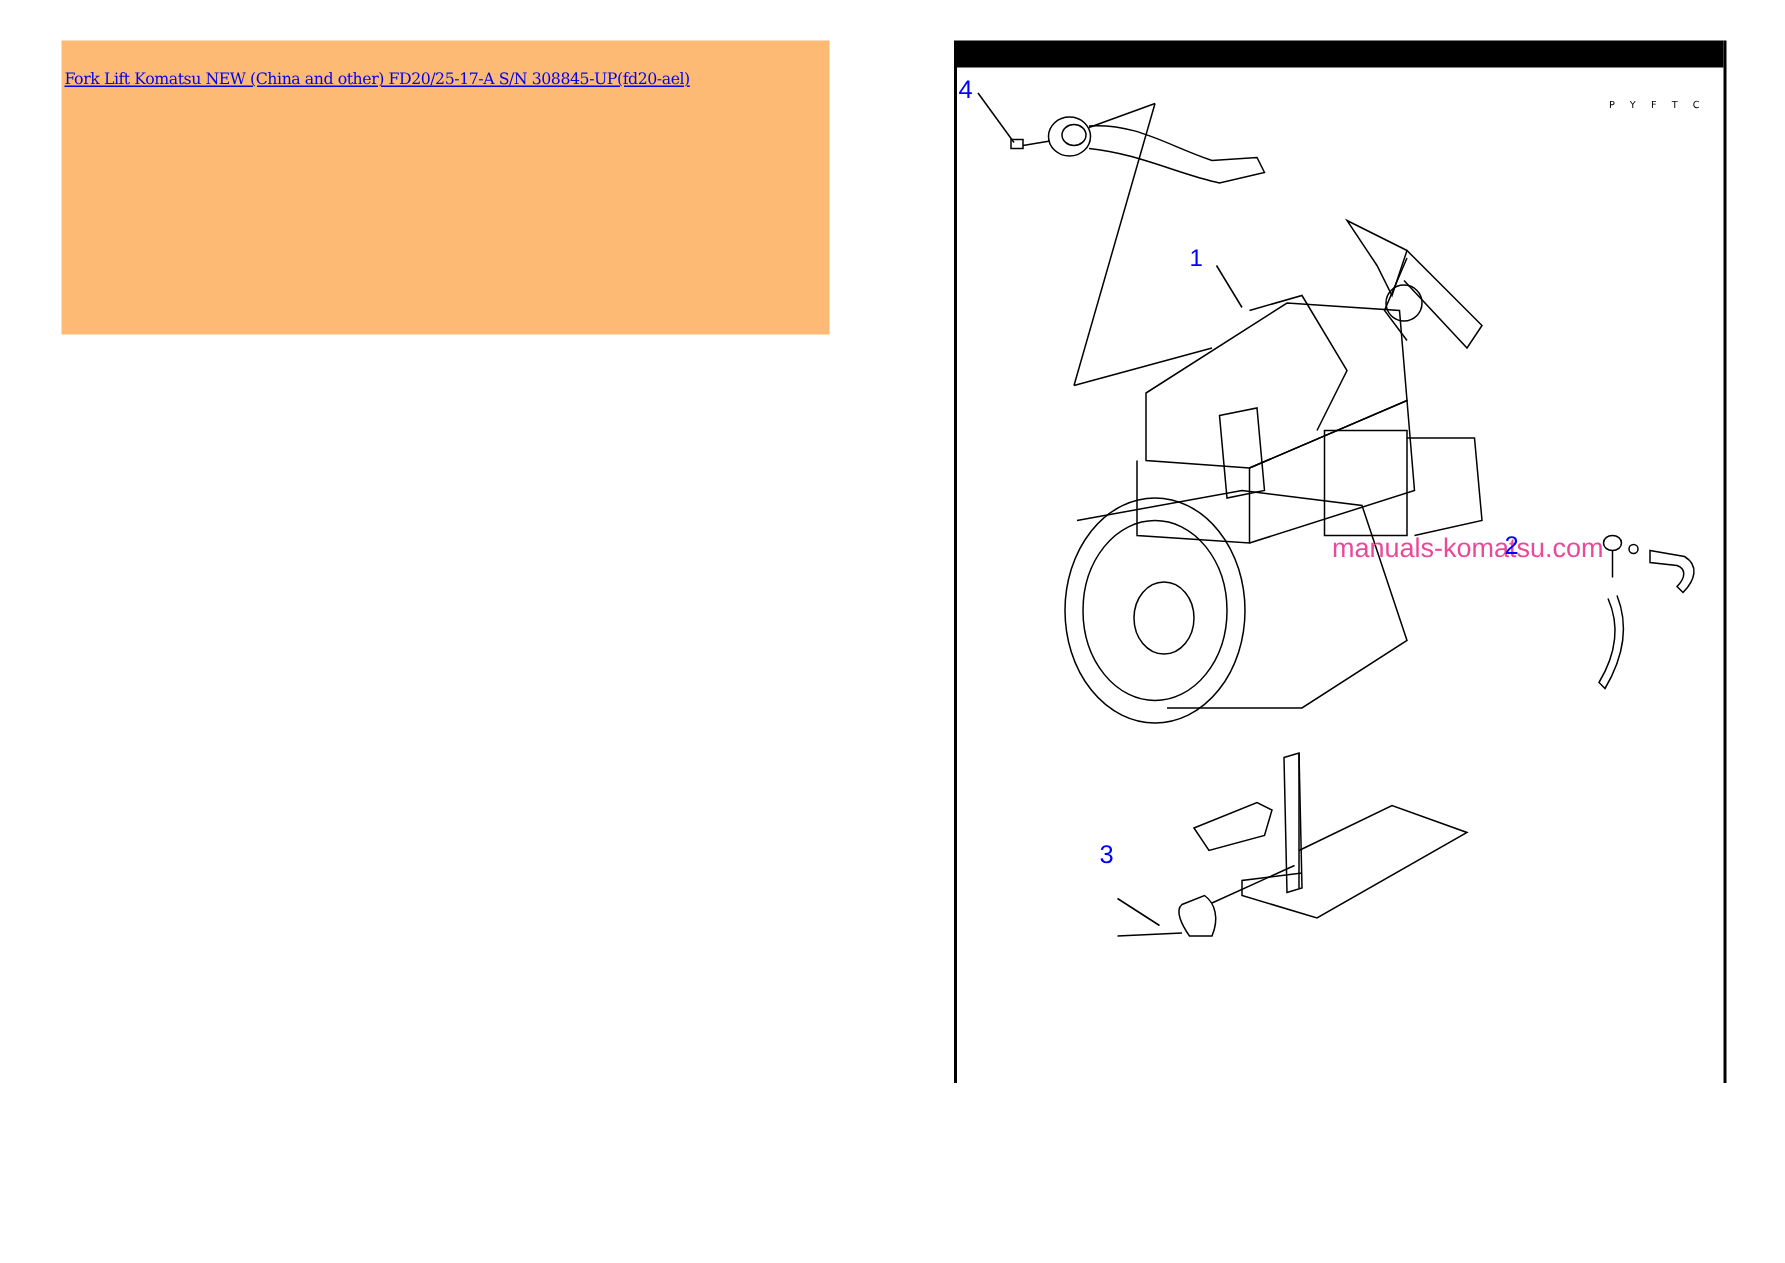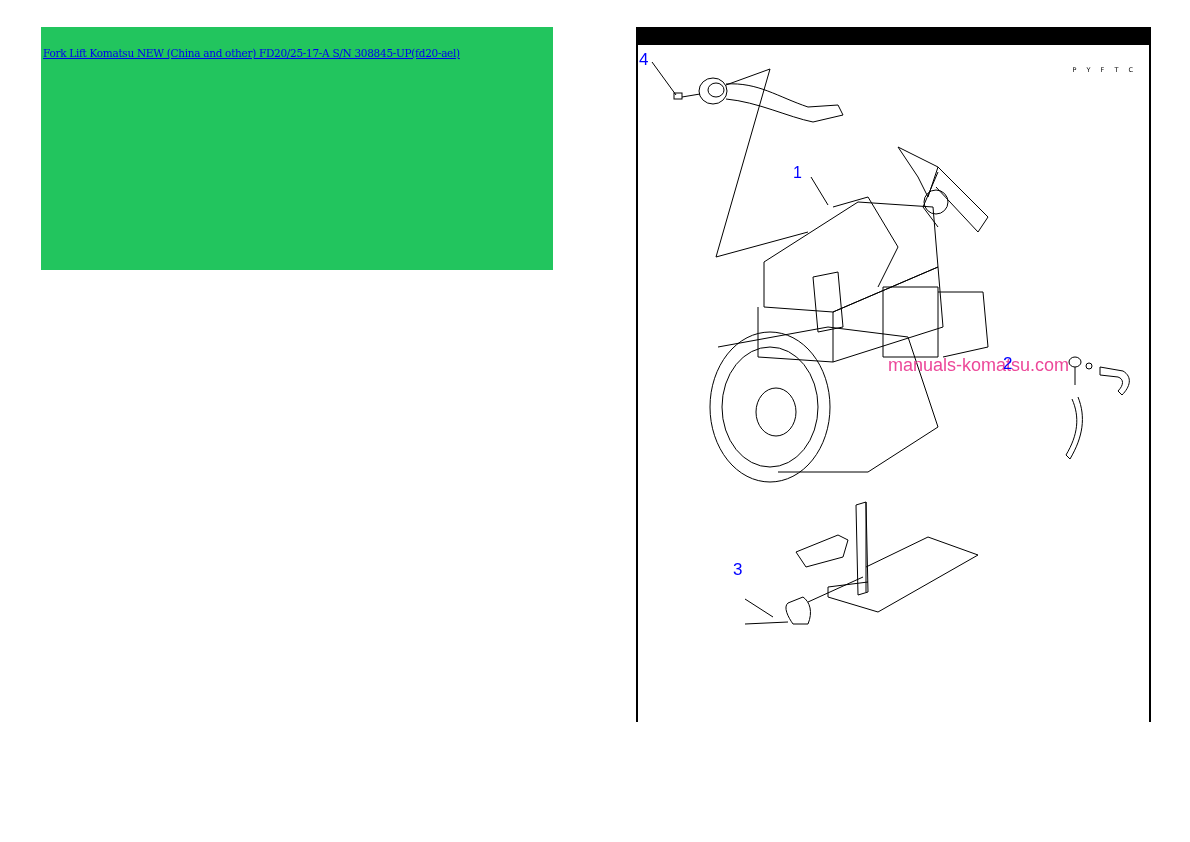--- a/index.html
+++ b/index.html
@@ -1,17 +1,17 @@
 <!DOCTYPE html>
 <html><head>
   <meta charset="utf-8">
   <style>
     html, body { margin:0; padding:0; background:#fff; }
     body { width:1190px; height:842px; position:relative; overflow:hidden; font-family:"DejaVu Serif", serif; }
-    .left-box { position:absolute; left:41px; top:27px; width:512px; height:243px; background:#22c55e; }
+    .left-box { position:absolute; left:41px; top:27px; width:512px; height:196px; background:#fdba74; }
     .title-link { position:absolute; left:2px; top:20px; font-size:10.5px; color:#0000ee; text-decoration:underline; white-space:nowrap; letter-spacing:-0.3px; font-family:"DejaVu Serif", serif; }
     .panel { position:absolute; left:636px; top:27px; width:511px; height:695px; border-left:2px solid #000; border-right:2px solid #000; background:#fff; }
     .panel-header { position:absolute; left:0; top:0; width:100%; height:18px; background:#000; }
     .code { position:absolute; right:12px; top:39px; font-size:6.5px; letter-spacing:4px; color:#000; font-family:"DejaVu Sans", sans-serif; }
     .callout { position:absolute; color:#0000ff; font-family:"Liberation Sans", sans-serif; font-size:17px; }
     .watermark { position:absolute; left:250px; top:328px; font-family:"Liberation Sans", sans-serif; font-size:18px; color:#ec4899; white-space:nowrap; }
     svg { position:absolute; left:0; top:0; }
   </style>
 </head>
 <body>

